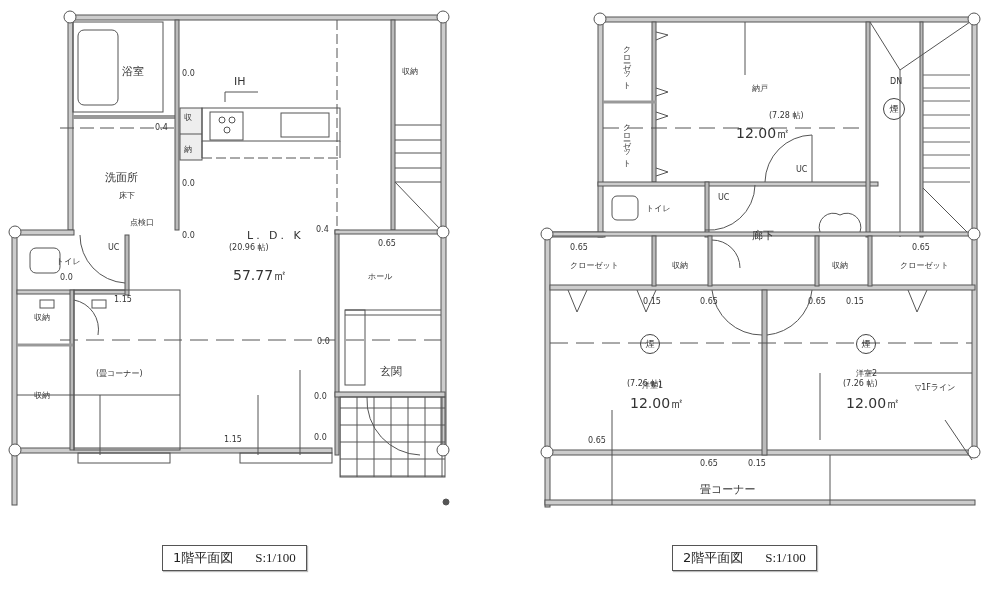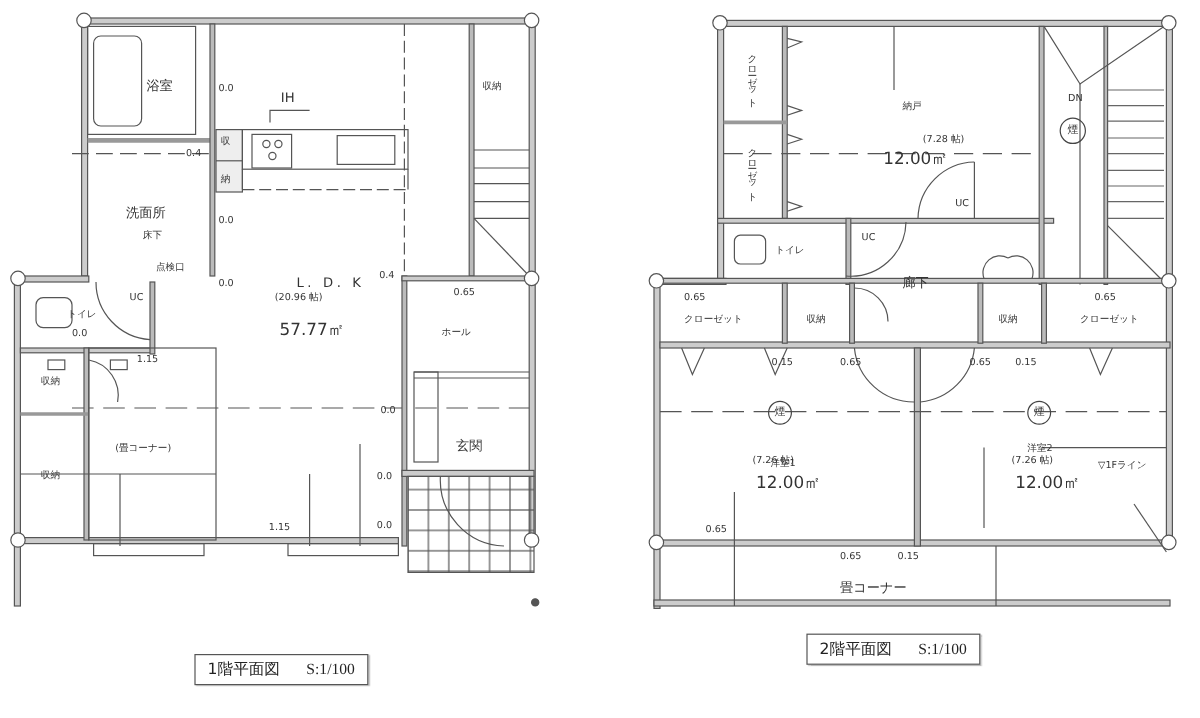--- a/index.html
+++ b/index.html
@@ -262,16 +262,16 @@
   <div class="lbl sm" style="left:570px;top:244px">0.65</div>
   <div class="lbl sm" style="left:912px;top:244px">0.65</div>
   <div class="lbl sm" style="left:643px;top:298px">0.15</div>
   <div class="lbl sm" style="left:700px;top:298px">0.65</div>
   <div class="lbl sm" style="left:808px;top:298px">0.65</div>
   <div class="lbl sm" style="left:846px;top:298px">0.15</div>
   <div class="lbl sm" style="left:588px;top:437px">0.65</div>
   <div class="lbl sm" style="left:700px;top:460px">0.65</div>
   <div class="lbl sm" style="left:748px;top:460px">0.15</div>
 
-  <div class="caption" style="left:672px;top:528px">
+  <div class="caption" style="left:672px;top:545px">
     <span>2階平面図</span><span>S:1/100</span>
   </div>
 </div>
 
 </body></html>

